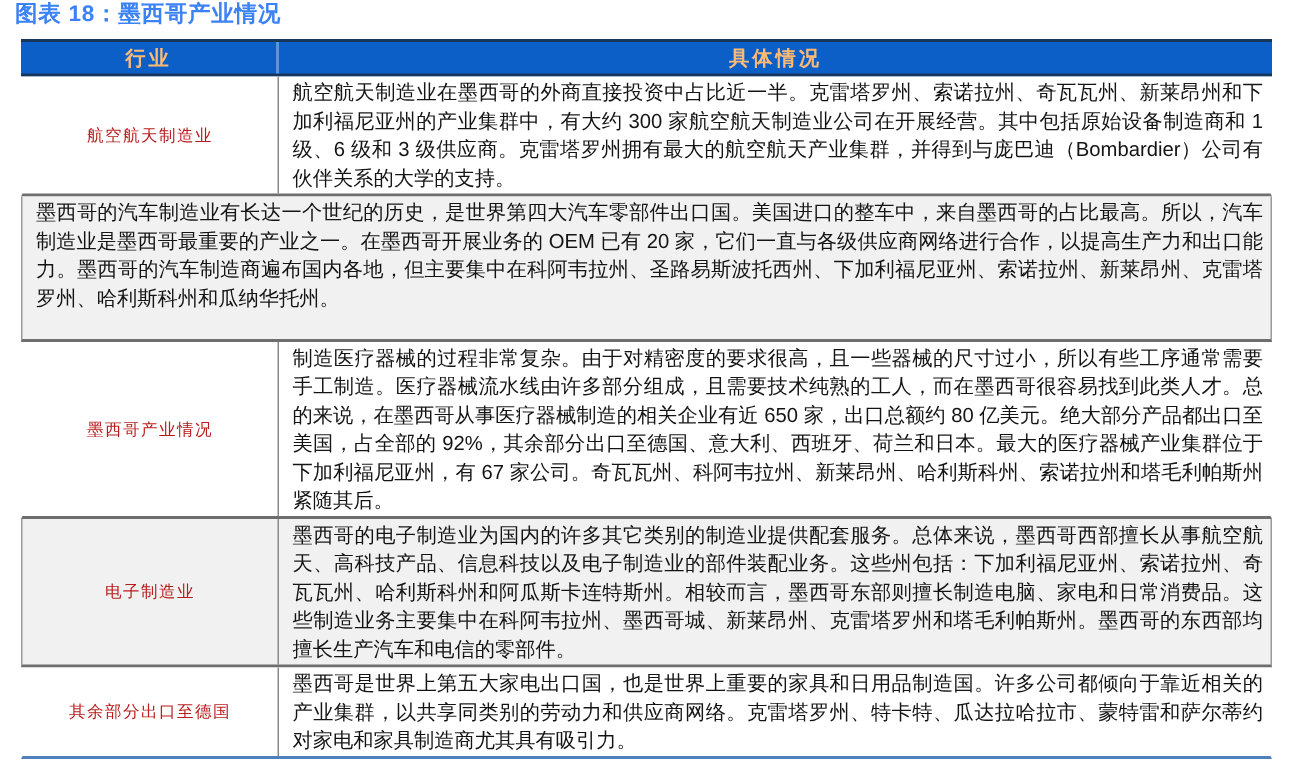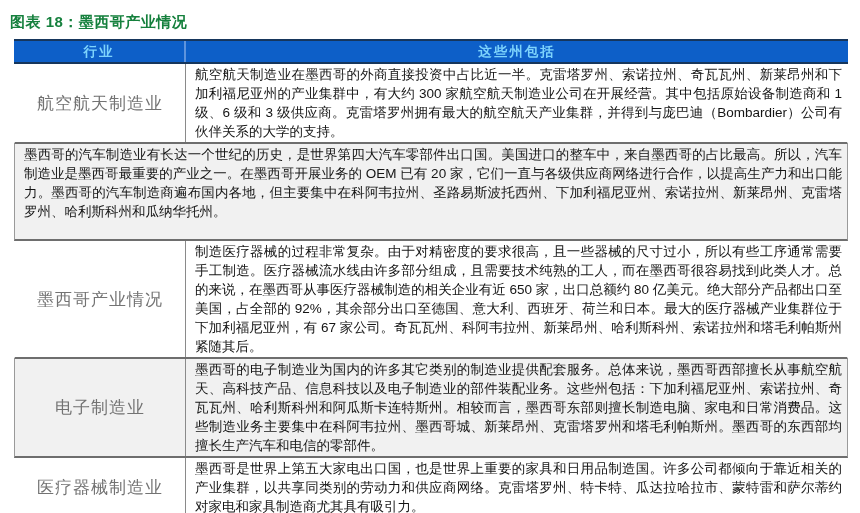--- a/index.html
+++ b/index.html
@@ -6,42 +6,42 @@
   html, body {
     width: 860px; height: 513px;
     background: #ffffff;
     overflow: hidden;
     font-family: "Liberation Sans", "DejaVu Sans", sans-serif;
     color: #111111;
   }
   .page { width: 860px; height: 513px; position: relative; }
 
   .figure-title {
-    padding: 13px 0 7px 10px;
+    padding: 0 0 7px 10px;
     font-size: 15px;
     font-weight: bold;
-    color: #15803d;
+    color: #3b82f6;
     letter-spacing: 0.5px;
   }
 
   .industry-table {
     margin-left: 14px;
     width: 834px;
     border-top: 2px solid #16365c;
   }
 
   .thead {
     display: flex;
     align-items: stretch;
     background: #0d5fc8;
     border-bottom: 2px solid #16365c;
     height: 23px;
   }
   .th {
-    color: #7dd3fc;
+    color: #fdba74;
     font-weight: bold;
     font-size: 13.5px;
     text-align: center;
     display: flex;
     align-items: center;
     justify-content: center;
     letter-spacing: 2px;
   }
   .th-industry { flex: 0 0 170px; }
   .th-gap { flex: 0 0 2px; background: #5e94dd; }
@@ -61,24 +61,24 @@
     border-right-color: #9a9a9a;
   }
   .trow.last { border-bottom: 2px solid #4f81bd; }
 
   .td-industry {
     flex: 0 0 171px;
     border-right: 1px solid #8a8a8a;
     display: flex;
     align-items: center;
     justify-content: center;
-    font-size: 17px;
+    font-size: 11px;
     letter-spacing: 1px;
     text-align: center;
-    color: #737373;
+    color: #b91c1c;
   }
   .td-details {
     flex: 1;
     padding: 1px 5px 1px 9px;
     font-size: 13.5px;
     line-height: 19px;
     text-align: justify;
     color: #141414;
   }
 </style>
@@ -87,21 +87,21 @@
 
 <div class="page">
 
   <div class="figure-title">图表 18：墨西哥产业情况</div>
 
   <div class="industry-table">
 
     <div class="thead">
       <div class="th th-industry">行业</div>
       <div class="th-gap"></div>
-      <div class="th th-details">这些州包括</div>
+      <div class="th th-details">具体情况</div>
     </div>
 
     <div class="trow" style="min-height:79px">
       <div class="td-industry">航空航天制造业</div>
       <div class="td-details">航空航天制造业在墨西哥的外商直接投资中占比近一半。克雷塔罗州、索诺拉州、奇瓦瓦州、新莱昂州和下加利福尼亚州的产业集群中，有大约 300 家航空航天制造业公司在开展经营。其中包括原始设备制造商和 1 级、6 级和 3 级供应商。克雷塔罗州拥有最大的航空航天产业集群，并得到与庞巴迪（Bombardier）公司有伙伴关系的大学的支持。</div>
     </div>
 
     <div class="trow alt" style="min-height:97px">
       <div class="td-details">墨西哥的汽车制造业有长达一个世纪的历史，是世界第四大汽车零部件出口国。美国进口的整车中，来自墨西哥的占比最高。所以，汽车制造业是墨西哥最重要的产业之一。在墨西哥开展业务的 OEM 已有 20 家，它们一直与各级供应商网络进行合作，以提高生产力和出口能力。墨西哥的汽车制造商遍布国内各地，但主要集中在科阿韦拉州、圣路易斯波托西州、下加利福尼亚州、索诺拉州、新莱昂州、克雷塔罗州、哈利斯科州和瓜纳华托州。</div>
     </div>
@@ -110,19 +110,19 @@
       <div class="td-industry">墨西哥产业情况</div>
       <div class="td-details">制造医疗器械的过程非常复杂。由于对精密度的要求很高，且一些器械的尺寸过小，所以有些工序通常需要手工制造。医疗器械流水线由许多部分组成，且需要技术纯熟的工人，而在墨西哥很容易找到此类人才。总的来说，在墨西哥从事医疗器械制造的相关企业有近 650 家，出口总额约 80 亿美元。绝大部分产品都出口至美国，占全部的 92%，其余部分出口至德国、意大利、西班牙、荷兰和日本。最大的医疗器械产业集群位于下加利福尼亚州，有 67 家公司。奇瓦瓦州、科阿韦拉州、新莱昂州、哈利斯科州、索诺拉州和塔毛利帕斯州紧随其后。</div>
     </div>
 
     <div class="trow alt" style="min-height:88px">
       <div class="td-industry">电子制造业</div>
       <div class="td-details">墨西哥的电子制造业为国内的许多其它类别的制造业提供配套服务。总体来说，墨西哥西部擅长从事航空航天、高科技产品、信息科技以及电子制造业的部件装配业务。这些州包括：下加利福尼亚州、索诺拉州、奇瓦瓦州、哈利斯科州和阿瓜斯卡连特斯州。相较而言，墨西哥东部则擅长制造电脑、家电和日常消费品。这些制造业务主要集中在科阿韦拉州、墨西哥城、新莱昂州、克雷塔罗州和塔毛利帕斯州。墨西哥的东西部均擅长生产汽车和电信的零部件。</div>
     </div>
 
     <div class="trow last" style="min-height:57px">
-      <div class="td-industry">医疗器械制造业</div>
+      <div class="td-industry">其余部分出口至德国</div>
       <div class="td-details">墨西哥是世界上第五大家电出口国，也是世界上重要的家具和日用品制造国。许多公司都倾向于靠近相关的产业集群，以共享同类别的劳动力和供应商网络。克雷塔罗州、特卡特、瓜达拉哈拉市、蒙特雷和萨尔蒂约对家电和家具制造商尤其具有吸引力。</div>
     </div>
 
   </div>
 
 </div>
 
 </body></html>

